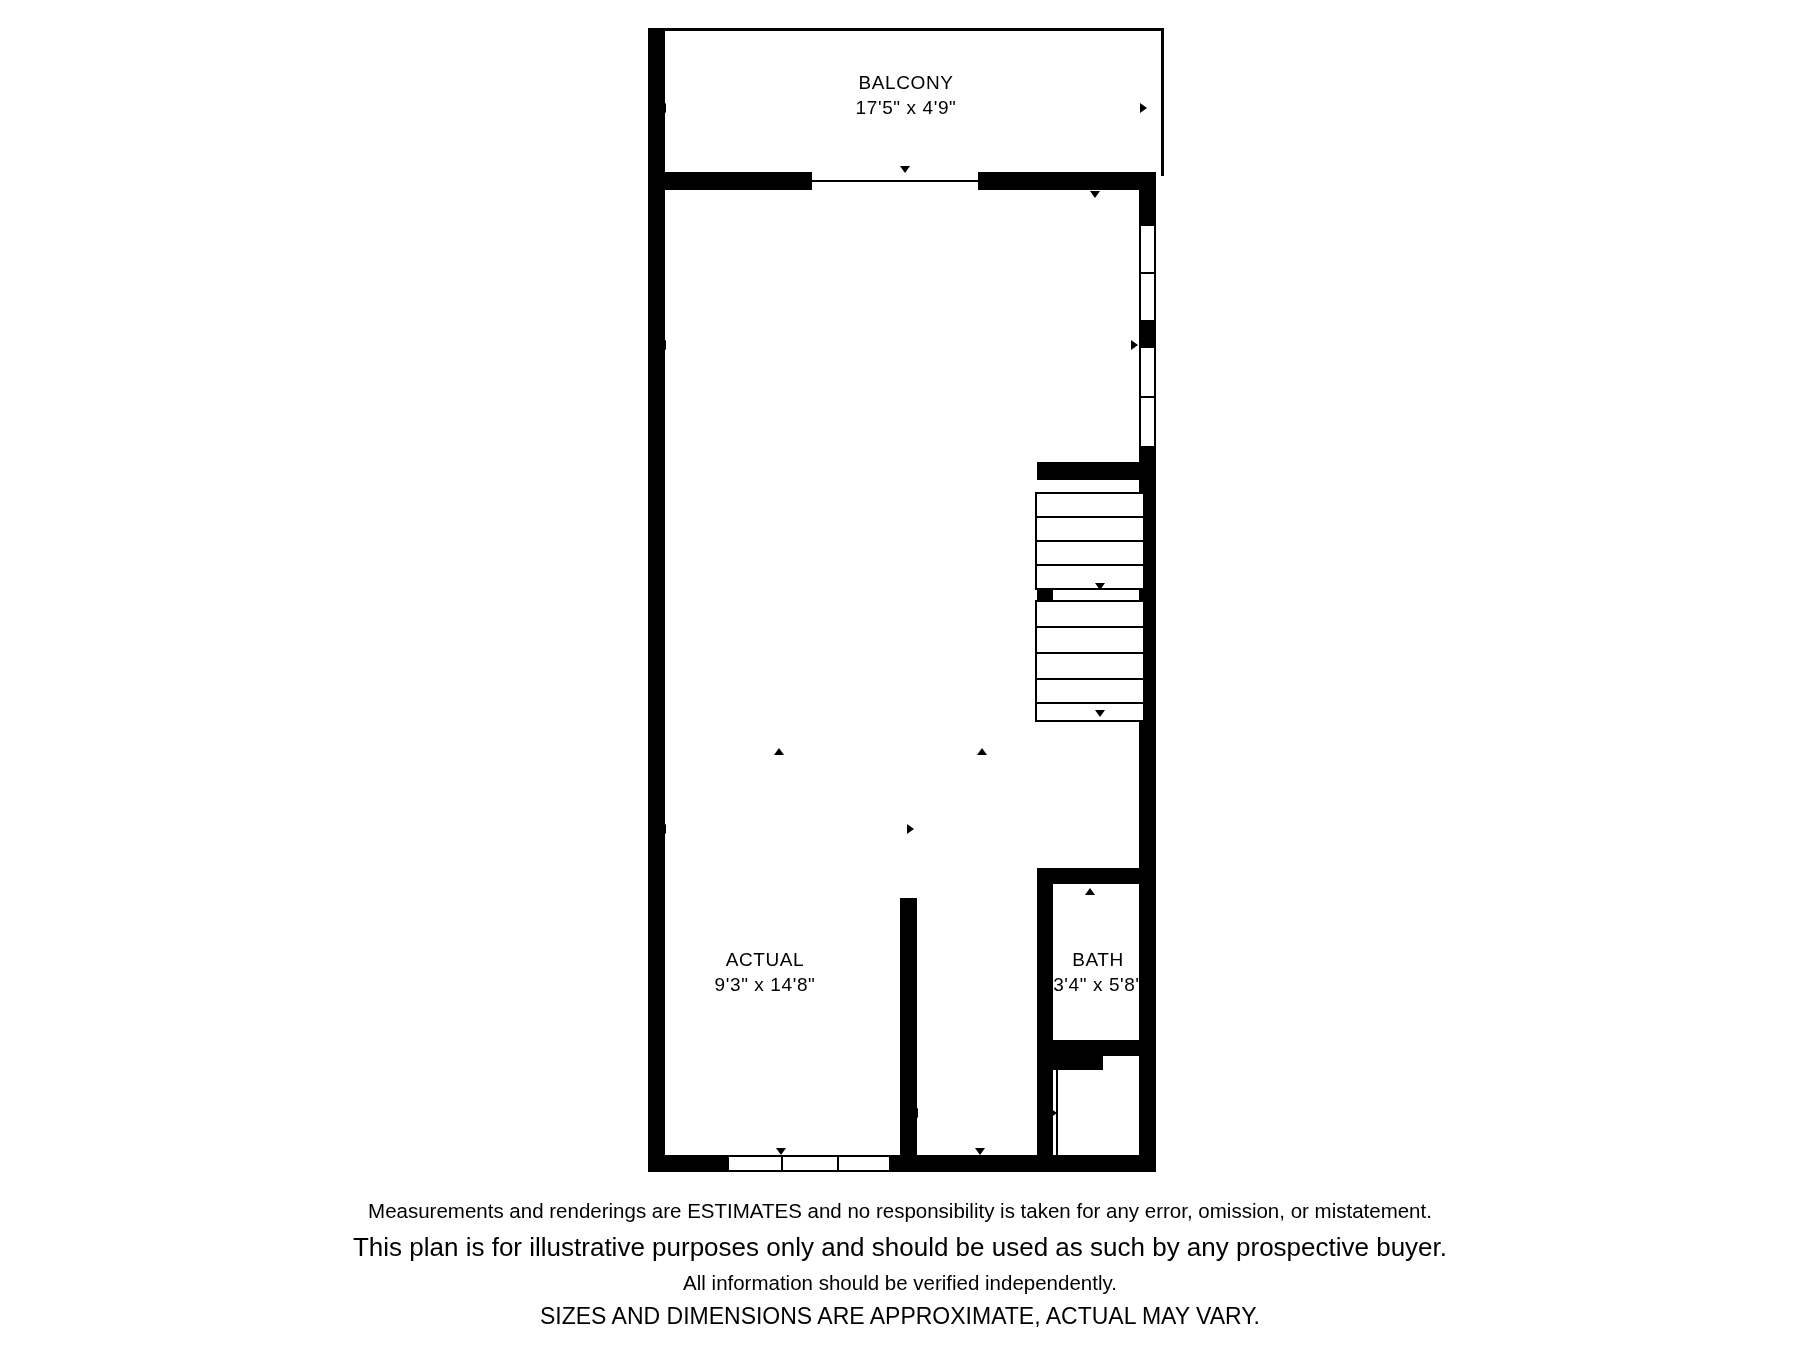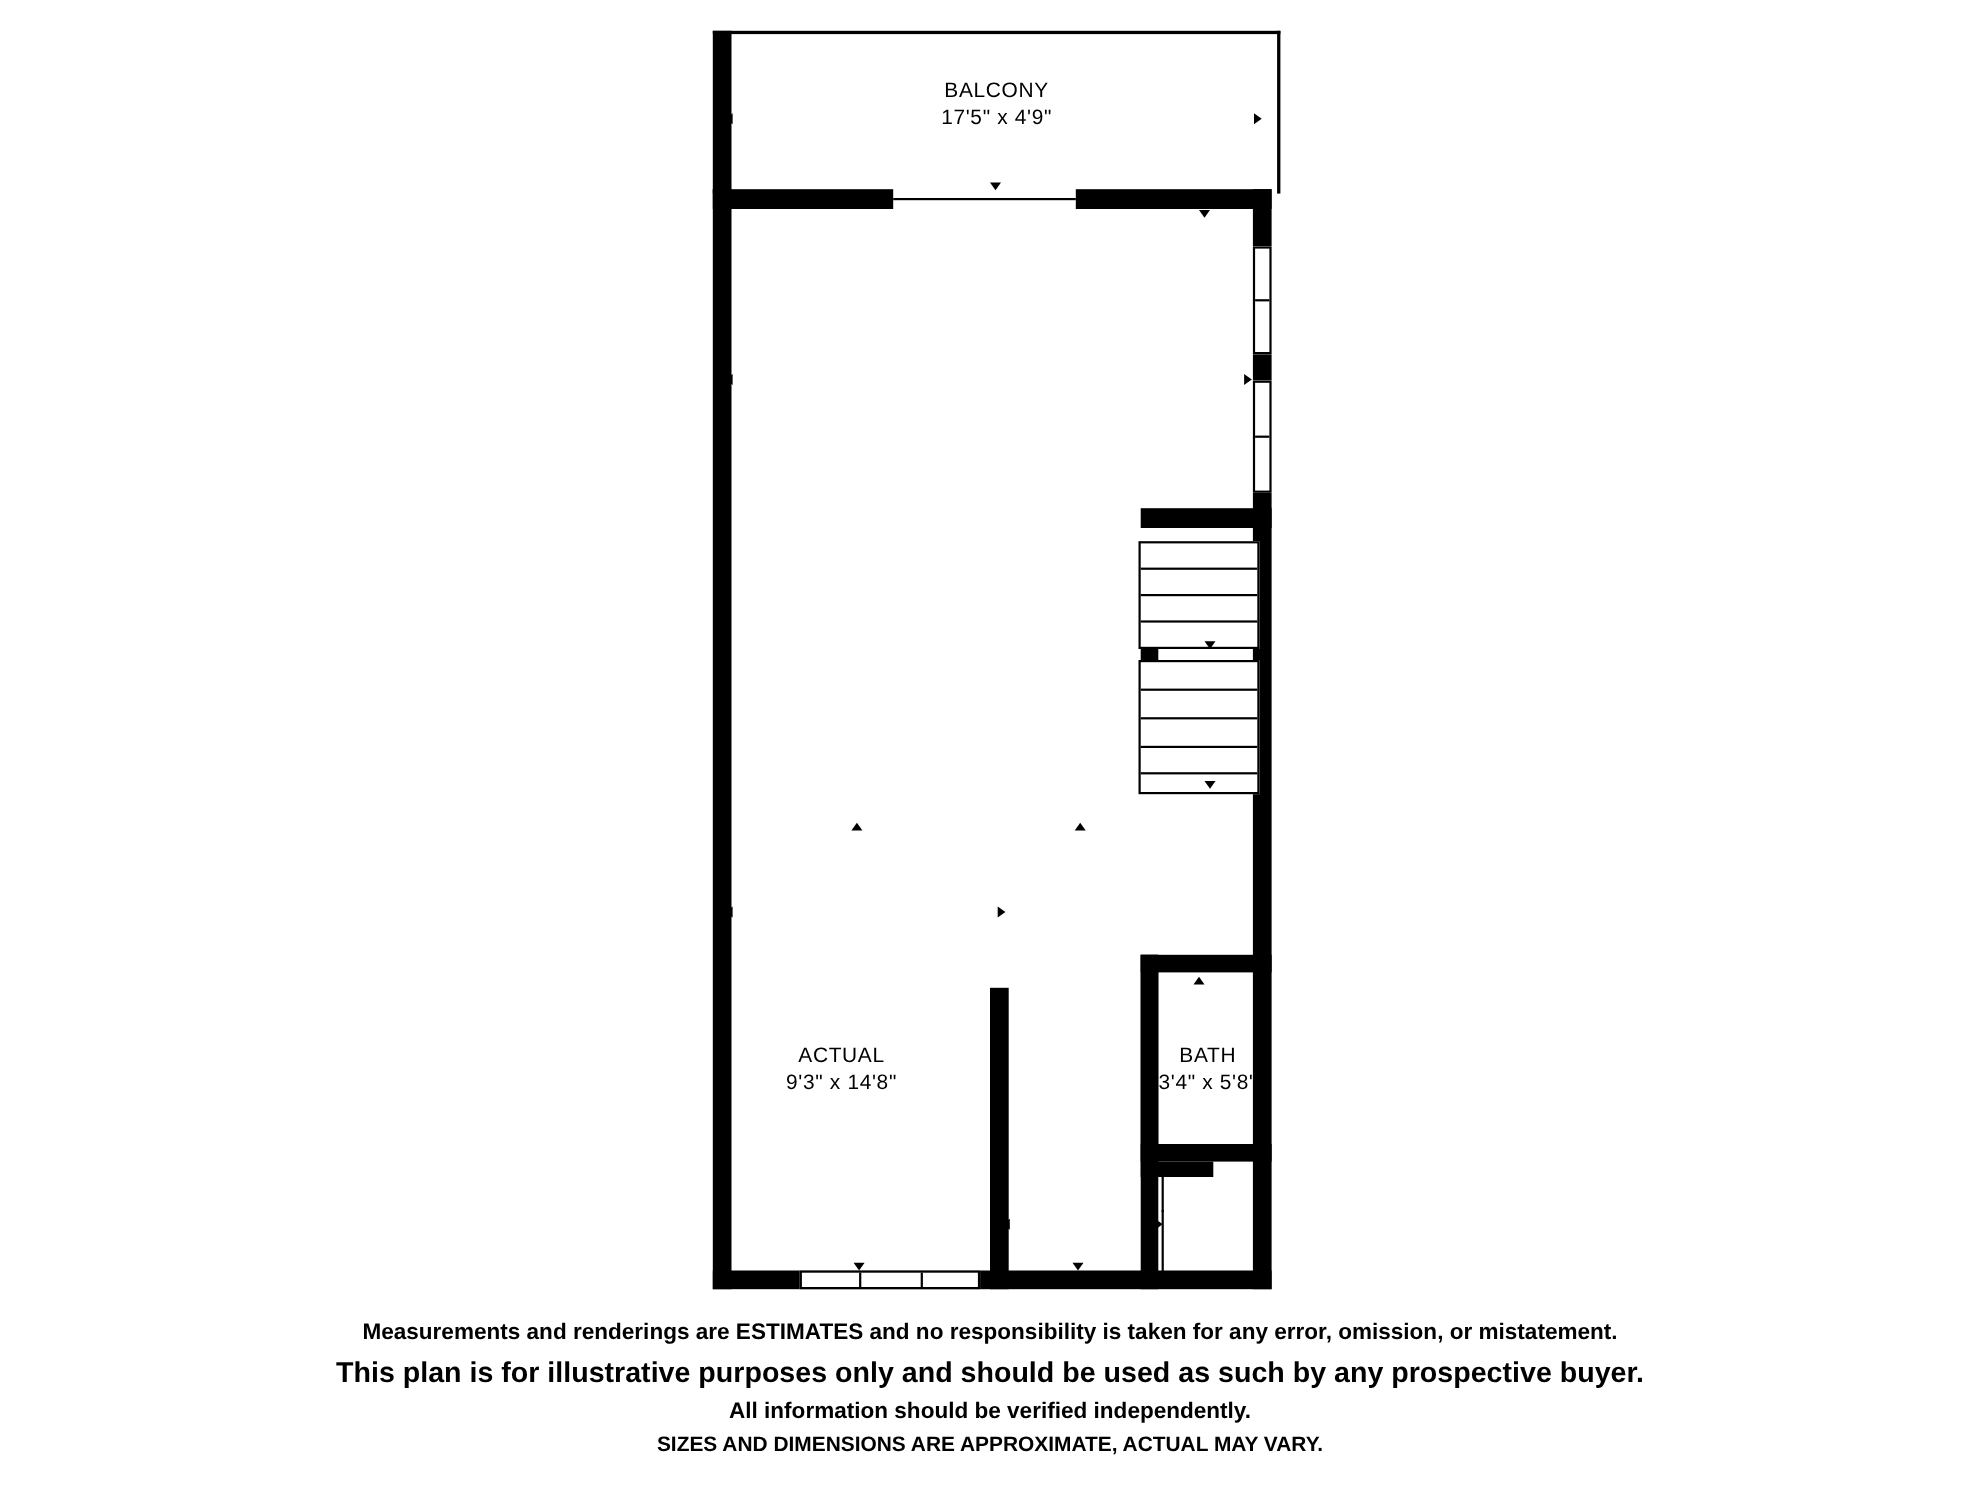--- a/index.html
+++ b/index.html
@@ -98,31 +98,30 @@
     border-right: 5px solid transparent;
     border-top: 7px solid #000000;
   }
   
   #disclaimer {
     position: absolute;
     left: 0;
     top: 1195px;
     width: 1800px;
     text-align: center;
-    font-weight: bold;
   }
   #disclaimer .line {
     display: block;
     line-height: 1.55;
     white-space: nowrap;
   }
   #disclaimer .l1 { font-size: 20.5px; }
   #disclaimer .l2 { font-size: 26px; }
   #disclaimer .l3 { font-size: 20.5px; }
-  #disclaimer .l4 { font-size: 19px; }
+  #disclaimer .l4 { font-size: 23px; }
 </style>
 </head>
 <body>
 
 <div id="plan">
 
   <div class="wall" style="left:648px; top:28px; width:17px; height:148px;"></div>
 
   <div class="thinline" style="left:648px; top:28px; width:516px; height:3px;"></div>
 

